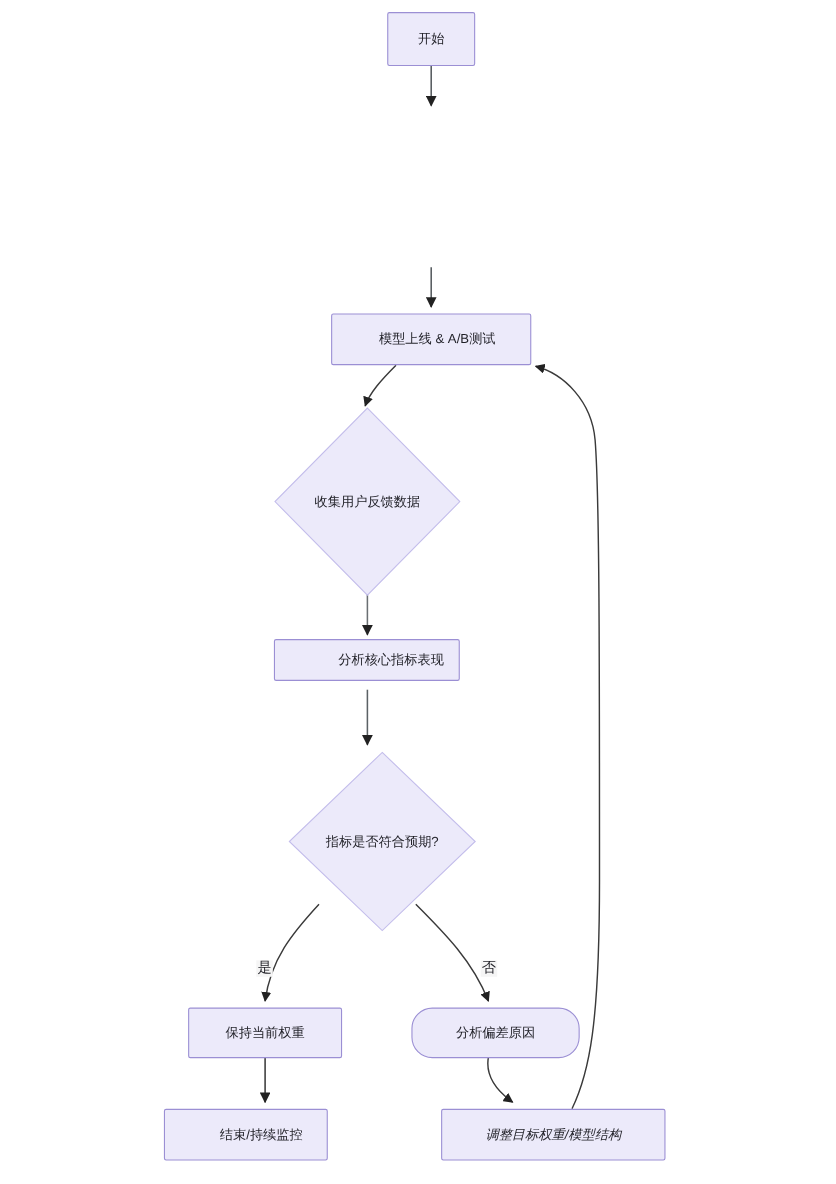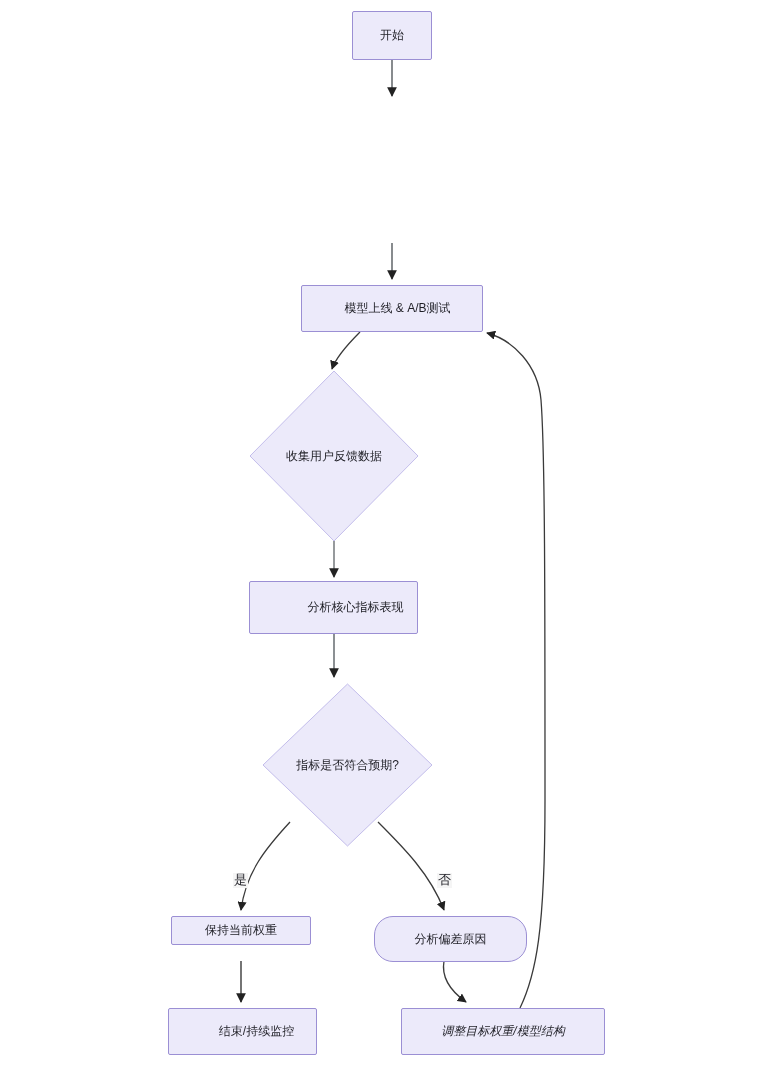--- a/index.html
+++ b/index.html
@@ -110,40 +110,40 @@
     <span>模型上线 &amp; A/B测试</span>
   </div>
 
   <div class="node node-diamond" style="left:249px; top:370px; width:170px; height:172px;">
     <svg class="diamond-shape" viewBox="0 0 170 172" preserveAspectRatio="none">
       <polygon points="85,1 169,86 85,171 1,86" fill="#ECEAFA" stroke="#C3BDEB" stroke-width="1"></polygon>
     </svg>
     <span class="diamond-label">收集用户反馈数据</span>
   </div>
 
-  <div class="node node-rect" style="left:249px; top:581px; width:169px; height:53px;padding-left:44px;">
+  <div class="node node-rect" style="left:249px; top:581px; width:169px; height:38px;padding-left:44px;">
     <span>分析核心指标表现</span>
   </div>
 
   <div class="node node-diamond" style="left:262px; top:683px; width:171px; height:164px;">
     <svg class="diamond-shape" viewBox="0 0 171 164" preserveAspectRatio="none">
       <polygon points="85.5,1 170,82 85.5,163 1,82" fill="#ECEAFA" stroke="#C3BDEB" stroke-width="1"></polygon>
     </svg>
     <span class="diamond-label">指标是否符合预期?</span>
   </div>
 
-  <div class="node node-rect" style="left:171px; top:916px; width:140px; height:29px;">
+  <div class="node node-rect" style="left:171px; top:916px; width:140px; height:46px;">
     <span>保持当前权重</span>
   </div>
 
   <div class="node node-rect" style="left:374px; top:916px; width:153px; height:46px;border-radius:19px;">
     <span>分析偏差原因</span>
   </div>
 
-  <div class="node node-rect" style="left:168px; top:1008px; width:149px; height:47px;padding-left:28px;">
+  <div class="node node-rect" style="left:149px; top:1008px; width:149px; height:47px;padding-left:28px;">
     <span>结束/持续监控</span>
   </div>
 
   <div class="node node-rect" style="left:401px; top:1008px; width:204px; height:47px;font-style:italic;">
     <span>调整目标权重/模型结构</span>
   </div>
 
   <span class="edge-label" style="left:233px; top:873px;">是</span>
   <span class="edge-label" style="left:437px; top:873px;">否</span>
 

